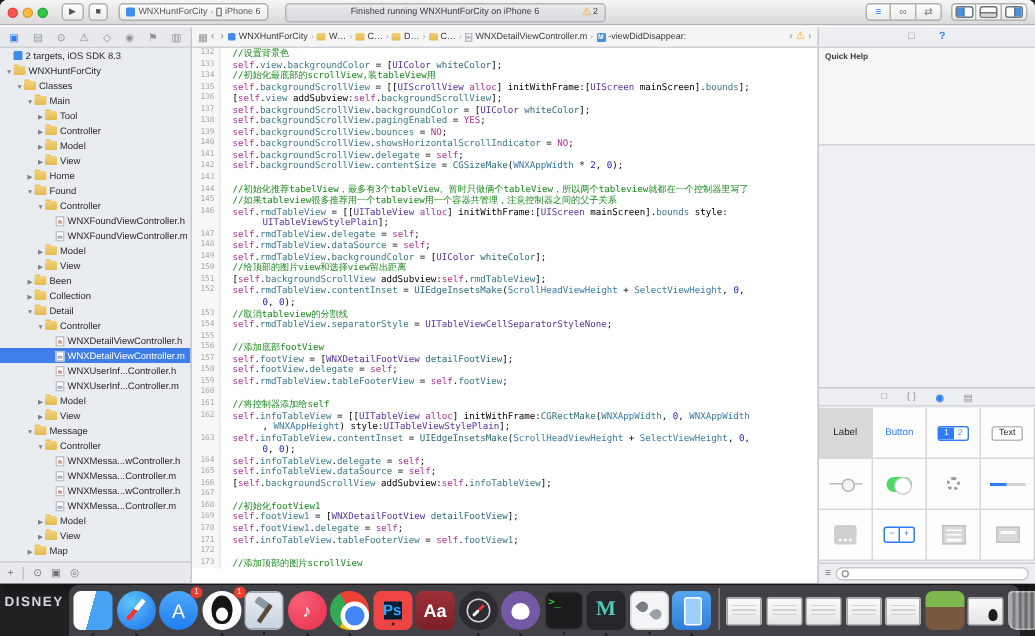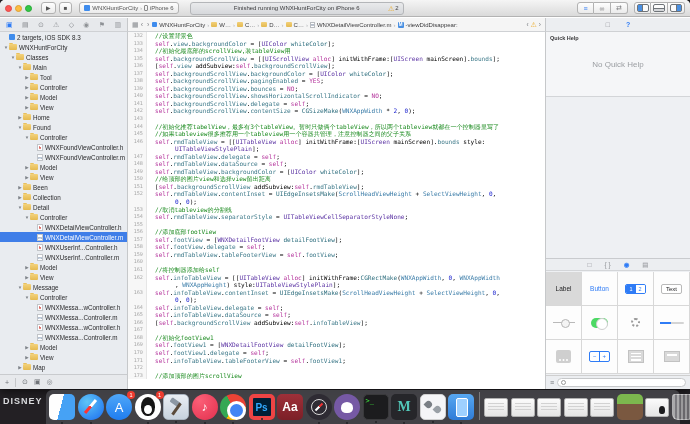--- a/index.html
+++ b/index.html
@@ -165,21 +165,21 @@
   .dk-xcode{background:linear-gradient(#eaeef3,#c7d2de);border:1px solid #aab4bf;}
   .dk-xcode::before{content:"";position:absolute;left:6px;top:5px;width:11px;height:5px;background:#8c97a3;
     border-radius:1px;transform:rotate(35deg);}
   .dk-xcode::after{content:"";position:absolute;left:11px;top:7px;width:3px;height:14px;background:#5a4a3a;
     transform:rotate(35deg);}
   .dk-itunes{background:radial-gradient(circle at 30% 25%,#fb5f77,#e3304e);border-radius:50%;color:#fff;
     font-size:12px;display:flex;align-items:center;justify-content:center;}
   .dk-chrome{border-radius:50%;background:conic-gradient(from -30deg,#ea4335 0 120deg,#fbbc05 0 240deg,#34a853 0 360deg);}
   .dk-chrome::after{content:"";position:absolute;left:6.5px;top:6.5px;width:13px;height:13px;
     background:#4285f4;border:3px solid #fff;border-radius:50%;}
-  .dk-photoshop{background:#001e36;border:4px solid #ef4444;color:#31a8ff;font-size:10px;font-weight:700;
+  .dk-photoshop{background:#001e36;border:7px solid #ef4444;color:#31a8ff;font-size:10px;font-weight:700;
     display:flex;align-items:center;justify-content:center;}
   .dk-dictionary{background:linear-gradient(#9e3039,#7c1f27);color:#fff;font-size:12px;font-weight:700;
     display:flex;align-items:center;justify-content:center;}
   .dk-sketch{background:#2e2b33;border-radius:50%;}
   .dk-sketch::before{content:"";position:absolute;left:5px;top:5px;width:14px;height:14px;
     border:1.5px solid #d8d8d8;border-radius:50%;}
   .dk-sketch::after{content:"";position:absolute;left:12px;top:8px;width:2px;height:10px;
     background:linear-gradient(#e33 0 50%,#fff 50%);transform:rotate(45deg);}
   .dk-github{background:#7659a5;border-radius:50%;}
   .dk-github::after{content:"";position:absolute;left:7px;top:8px;width:12px;height:11px;background:#fff;
@@ -555,21 +555,20 @@
       <div class="codeline"><div class="gut">169</div><div class="txt"><span class="kw">self</span>.<span class="prop">footView1</span> = [<span class="ty">WNXDetailFootView</span> <span class="fn">detailFootView</span>];</div></div>
       <div class="codeline"><div class="gut">170</div><div class="txt"><span class="kw">self</span>.<span class="prop">footView1</span>.<span class="prop">delegate</span> = <span class="kw">self</span>;</div></div>
       <div class="codeline"><div class="gut">171</div><div class="txt"><span class="kw">self</span>.<span class="prop">infoTableView</span>.<span class="prop">tableFooterView</span> = <span class="kw">self</span>.<span class="prop">footView1</span>;</div></div>
       <div class="codeline"><div class="gut">172</div><div class="txt"></div></div>
       <div class="codeline"><div class="gut">173</div><div class="txt"><span class="cmt">//添加顶部的图片scrollView</span></div></div>
     </div>
 
   <div class="utilities">
     <div class="qh-area"></div>
     <div class="qh-title">Quick Help</div>
-    <div class="qh-empty">No Quick Help</div>
     <div class="qh-divider"></div>
     <div class="lib-tabs">
       <span>□</span>
       <span>{ }</span>
       <span class="lt-sel">◉</span>
       <span>▤</span>
     </div>
     <div class="lib-grid" id="lib-grid">
         <div class="cell selected">Label</div>
         <div class="cell">

